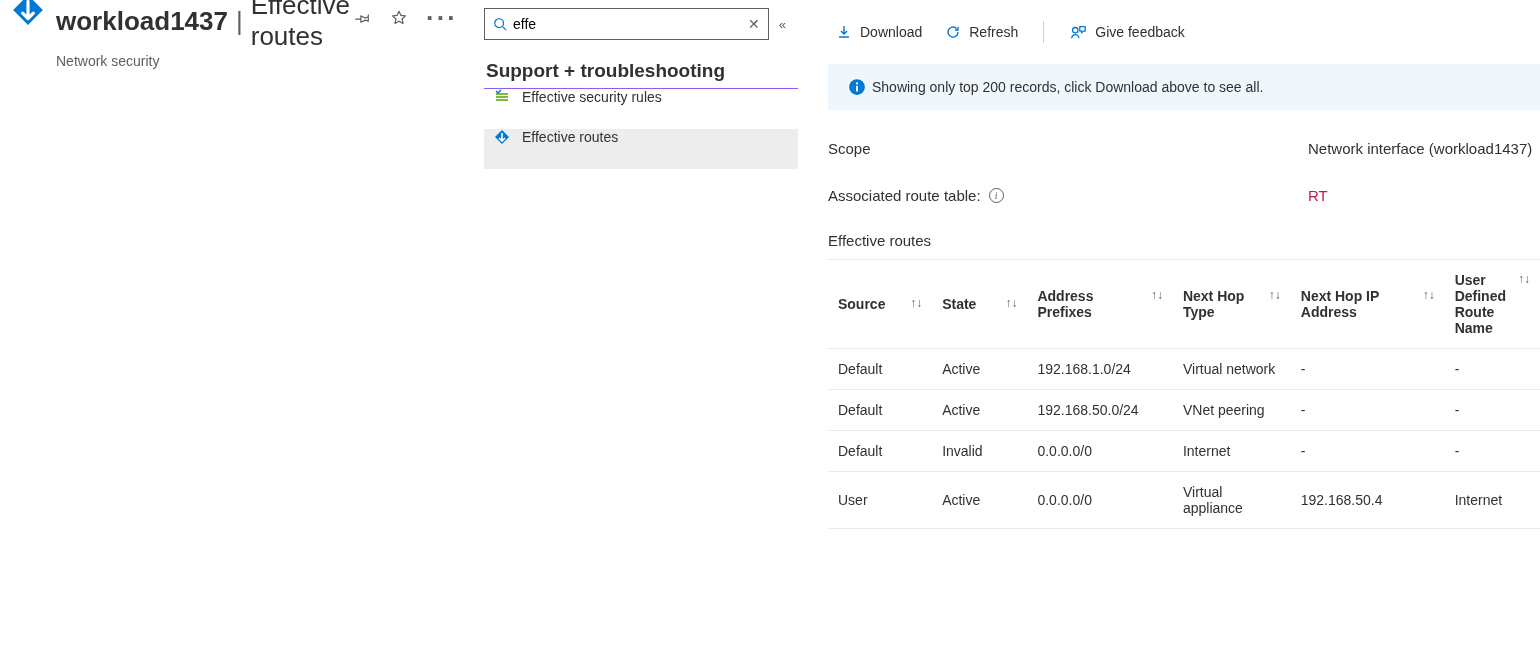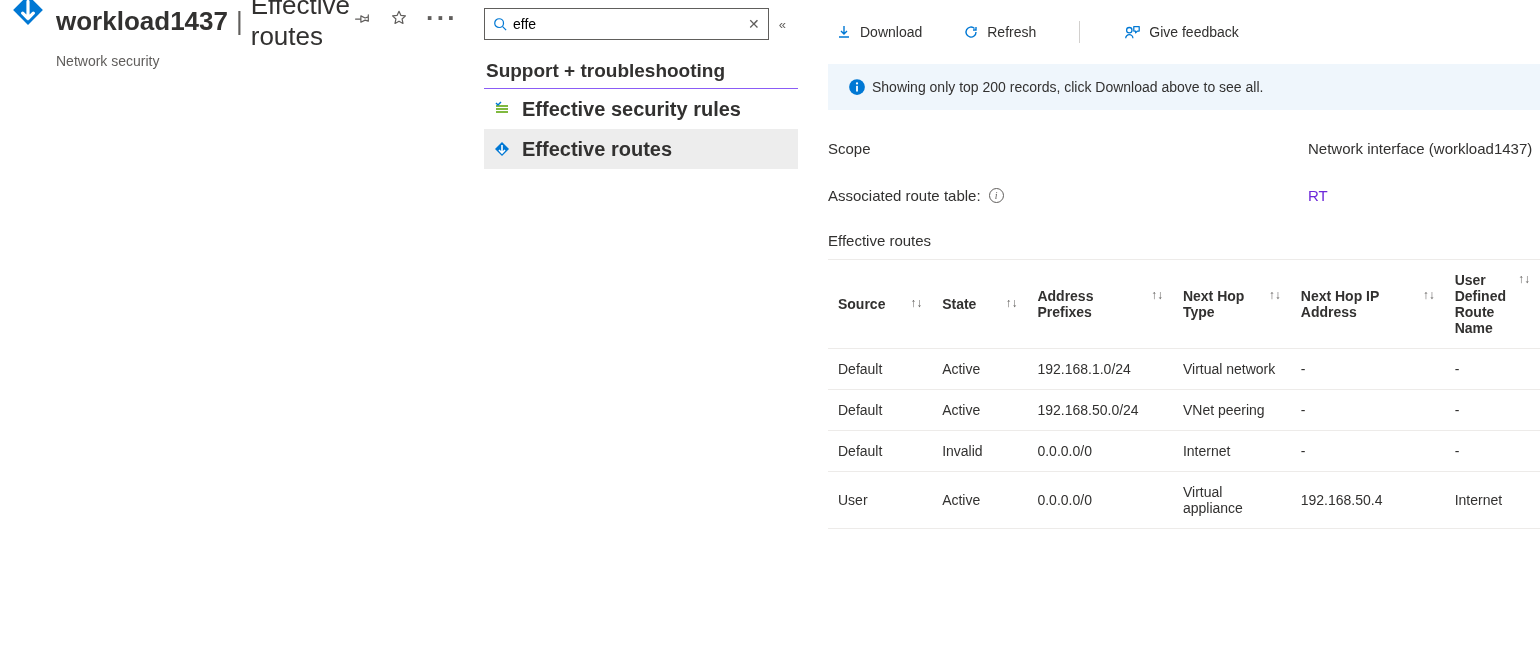--- a/index.html
+++ b/index.html
@@ -69,33 +69,32 @@
     font-family:inherit;
   }
   .search .clear { color:#605e5c; cursor:pointer; font-size:14px;}
   .collapse { color:#605e5c; cursor:pointer; padding:0 4px; font-size:13px;}
   .group-hdr {
     font-weight:600; font-size:19px;
     padding: 20px 0 6px 2px;
     border-bottom:1px solid #8b5cf6;
   }
   .nav-item {
-    display:flex; align-items:center; gap:12px;
+    display:flex; gap:12px;
     height:40px; padding:0 10px;
     cursor:pointer;
-    font-size:20px;
-    font-weight:bold;
+    font-size:14px;
   }
   .nav-item.active { background:#ededed; }
   .main {
     flex:1;
     padding: 10px 0 0 30px;
   }
   .toolbar {
-    display:flex; align-items:center; gap:25px;
+    display:flex; align-items:center; gap:7px;
     height:44px;
   }
   .tool-btn {
     display:flex; align-items:center; gap:8px;
     padding:4px 8px; cursor:pointer; color:#323130;
     border-radius:2px;
   }
   .tool-btn .ic { color:#0078d4; display:flex; align-items:center;}
   .tool-sep { width:1px; height:22px; background:#d2d0ce; margin:0 10px;}
   .info-bar {
@@ -107,21 +106,21 @@
     font-size:14px;
   }
   .info-bar .glyph { color:#0078d4; font-size:16px; }
   .kv {
     display:flex;
     margin-top:30px;
     font-size:15px;
   }
   .kv .k { width:480px; color:#323130; display:flex; align-items:center; gap:8px;}
   .kv .v { color:#323130; }
-  .kv .v.link { color:#6d28d9; cursor:pointer; }
+  .kv .v.link { color:#be185d; cursor:pointer; }
   .section-title {
     font-size:15px;
     padding: 28px 0 10px 0;
   }
   table.routes {
     width:100%;
     border-collapse:collapse;
     font-size:14px;
   }
   table.routes th {

